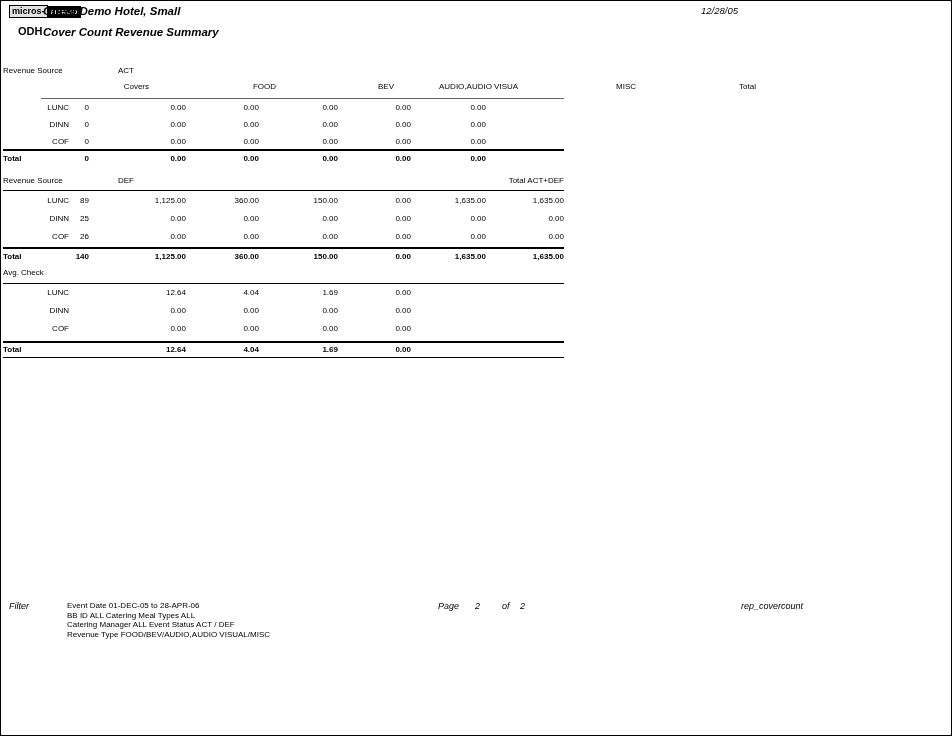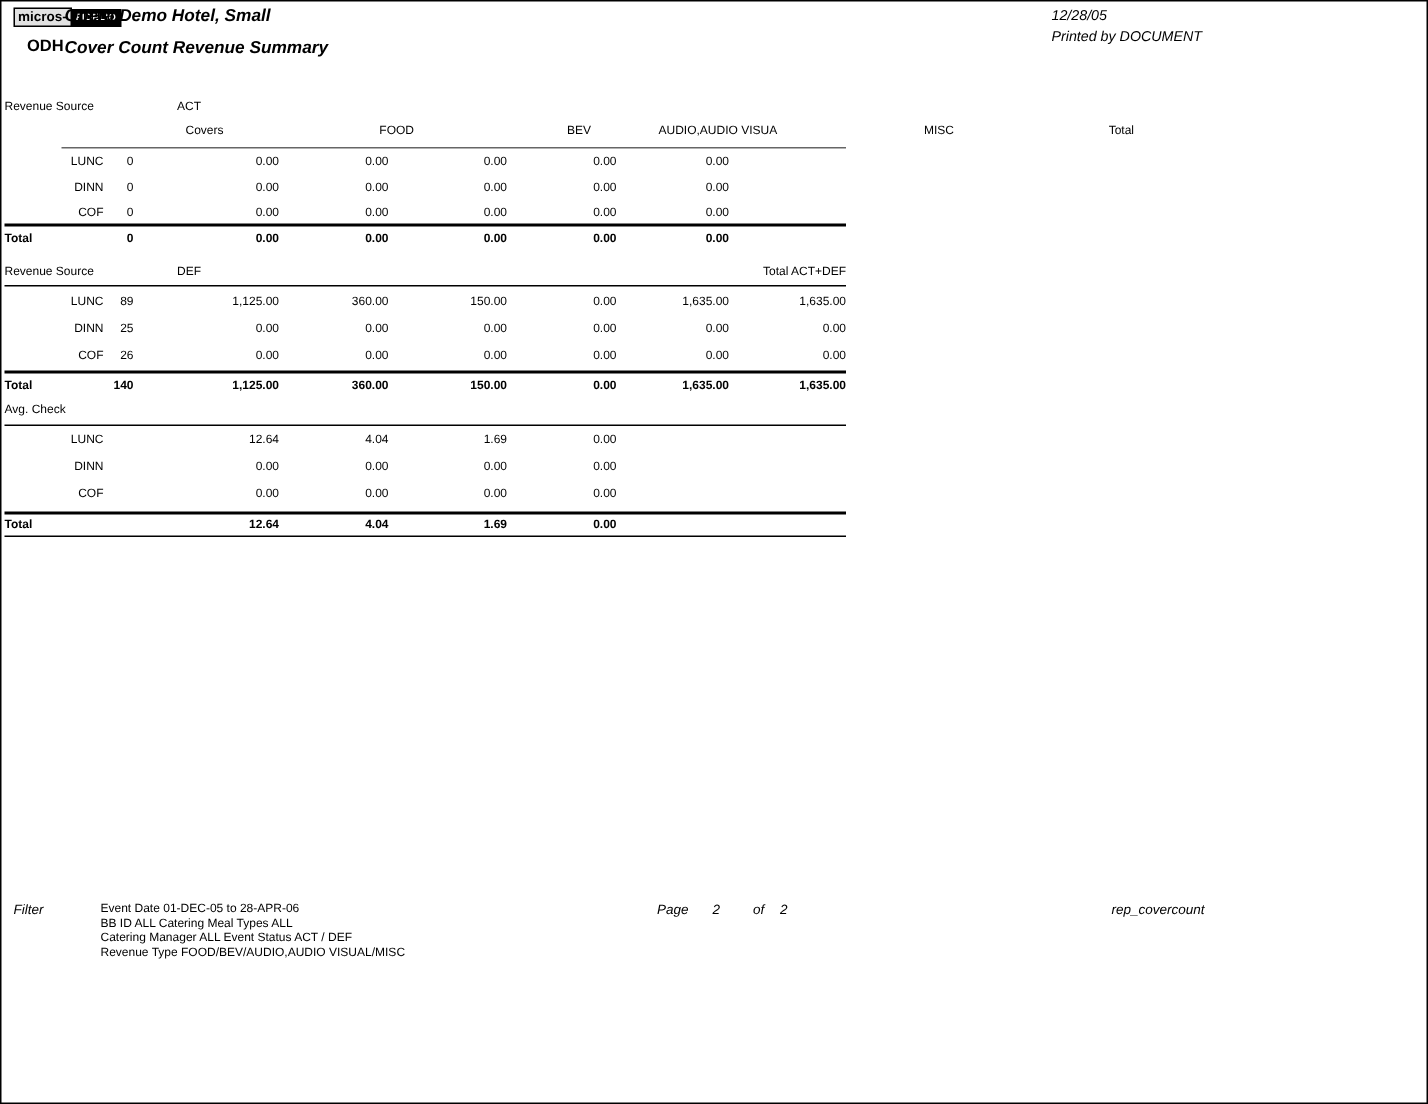--- a/index.html
+++ b/index.html
@@ -62,21 +62,20 @@
   </div>
   <div class="prop-code">ODH</div>
 
   <div class="title-block">
     <div class="hotel-name">Opera Demo Hotel, Small</div>
     <div class="report-title">Cover Count Revenue Summary</div>
   </div>
 
   <div class="print-info">
     <div>12/28/05</div>
-    <div>Printed by DOCUMENT</div>
   </div>
 
   <span class="abs small" style="left:2px; top:65px;">Revenue Source</span>
   <span class="abs small" style="left:117px; top:65px;">ACT</span>
 
   <div class="trow" style="top:81px;gap:45px;">
     <span></span>
     <span>Covers</span>
     <span>FOOD</span>
     <span>BEV</span>

